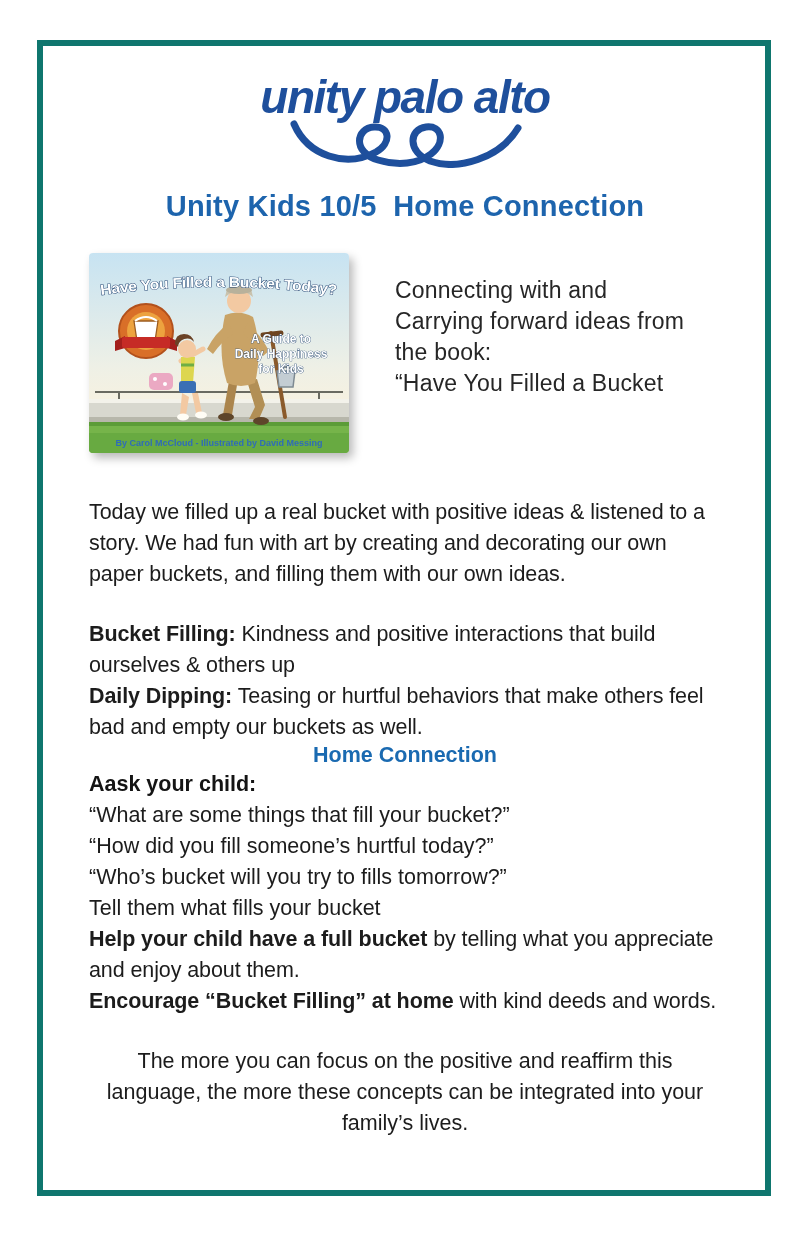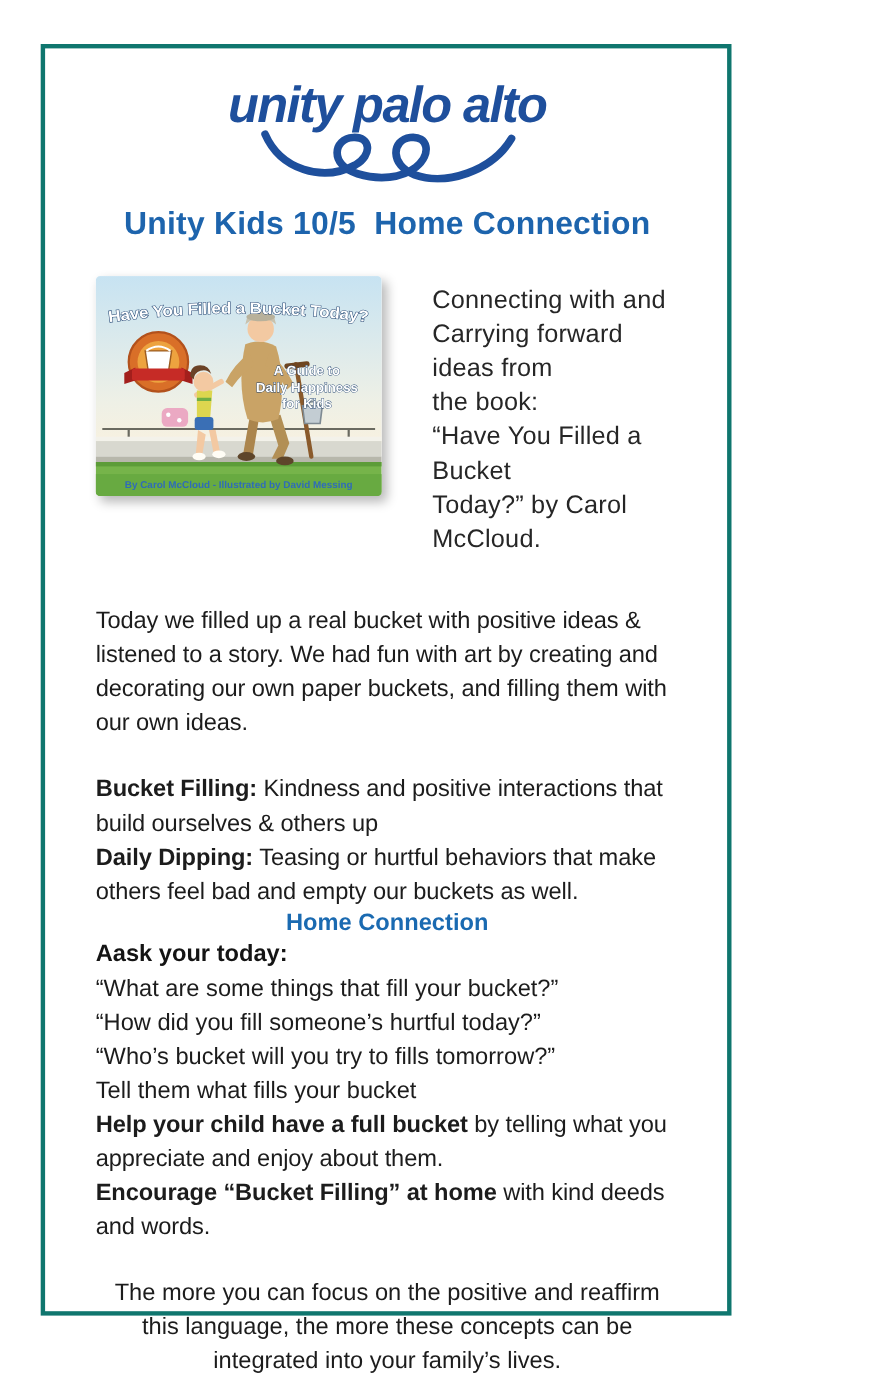--- a/index.html
+++ b/index.html
@@ -6,22 +6,22 @@
   .page{
     position:relative;
     width:809px;height:1250px;
     background:#ffffff;
     font-family:"Liberation Sans",sans-serif;
     color:#1e1e1e;
     overflow:hidden;
   }
   .frame{
     position:absolute;left:37px;top:40px;
-    width:628px;height:1156px;
-    border:4px solid #0f766e;
+    width:734px;height:1156px;
+    border:6px solid #0f766e;
     box-sizing:border-box;
     background:#ffffff;
   }
   .content{padding:0 18px 0 20px;}
 
   
   .logo-wrap{margin-top:28px;text-align:center;}
   .logo-text{
     font-size:46px;font-weight:bold;font-style:italic;
     letter-spacing:-1.5px;color:#1e4f9c;line-height:1;
@@ -37,21 +37,21 @@
 
   
   .book-row{display:flex;margin-top:30px;padding:0 26px;}
   .book-cover{
     width:260px;height:200px;flex:0 0 auto;
     border-radius:4px;
     box-shadow:4px 5px 10px rgba(0,0,0,0.28);
     overflow:hidden;
   }
   .intro-block{
-    margin-left:46px;margin-top:6px;
+    margin-left:46px;margin-top:22px;
     font-size:23px;line-height:31px;color:#262626;
     letter-spacing:0.2px;
   }
 
   
   .body-par{
     padding:0 26px;font-size:21.5px;line-height:31px;
     color:#1c1c1c;letter-spacing:-0.1px;
   }
   .par-summary{margin-top:44px;max-width:712px;}
@@ -172,33 +172,32 @@
           </g>
 
           <text x="130" y="193" text-anchor="middle" font-family="Liberation Sans, sans-serif" font-weight="bold" font-size="9" fill="#2f6cb8">By Carol McCloud - Illustrated by David Messing</text>
         </svg>
 
         <div class="intro-block">
           <div>Connecting with and</div>
           <div>Carrying forward ideas from</div>
           <div>the book:</div>
           <div>“Have You Filled a Bucket</div>
-          <div>Today?” by Carol McCloud.</div>
         </div>
       </div>
 
       <div class="body-par par-summary">Today we filled up a real bucket with positive ideas &amp; listened to a story. We had fun with art by creating and decorating our own paper buckets, and filling them with our own ideas.</div>
 
       <div class="body-par par-definitions">
         <span class="b">Bucket Filling:</span><span> Kindness and positive interactions that build ourselves &amp; others up</span><br>
         <span class="b">Daily Dipping:</span><span> Teasing or hurtful behaviors that make others feel bad and empty our buckets as well.</span>
       </div>
 
       <div class="section-heading">Home Connection</div>
-      <div class="ask-lead">Aask your today:</div>
+      <div class="ask-lead">Aask your child:</div>
       <div class="question-line">“What are some things that fill your bucket?”</div>
       <div class="question-line">“How did you fill someone’s hurtful today?”</div>
       <div class="question-line">“Who’s bucket will you try to fills tomorrow?”</div>
       <div class="question-line">Tell them what fills your bucket</div>
 
       <div class="body-par par-tips">
         <span class="b">Help your child have a full bucket</span><span> by telling what you appreciate and enjoy about them.</span><br>
         <span class="b">Encourage “Bucket Filling” at home</span><span> with kind deeds and words.</span>
       </div>
 

